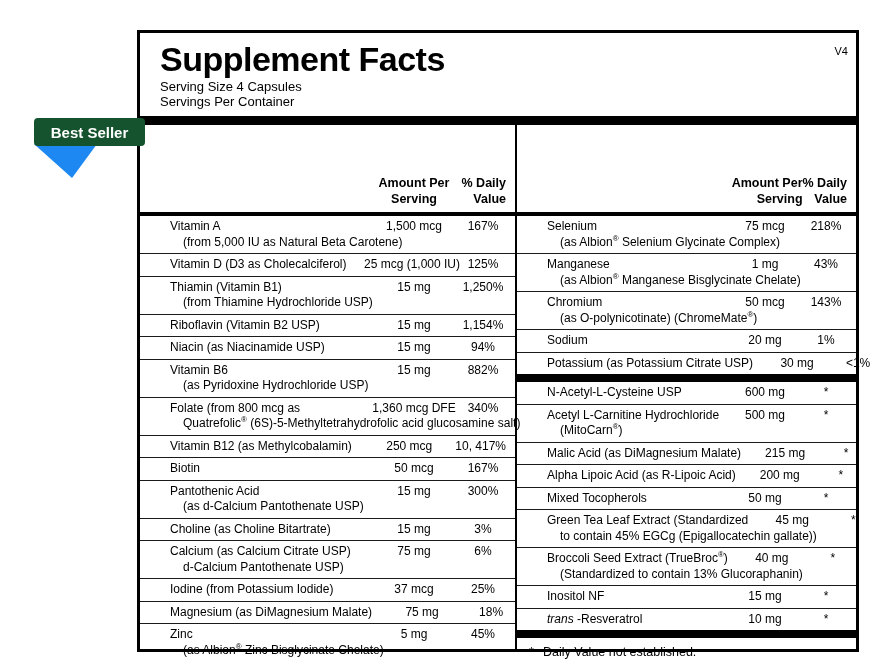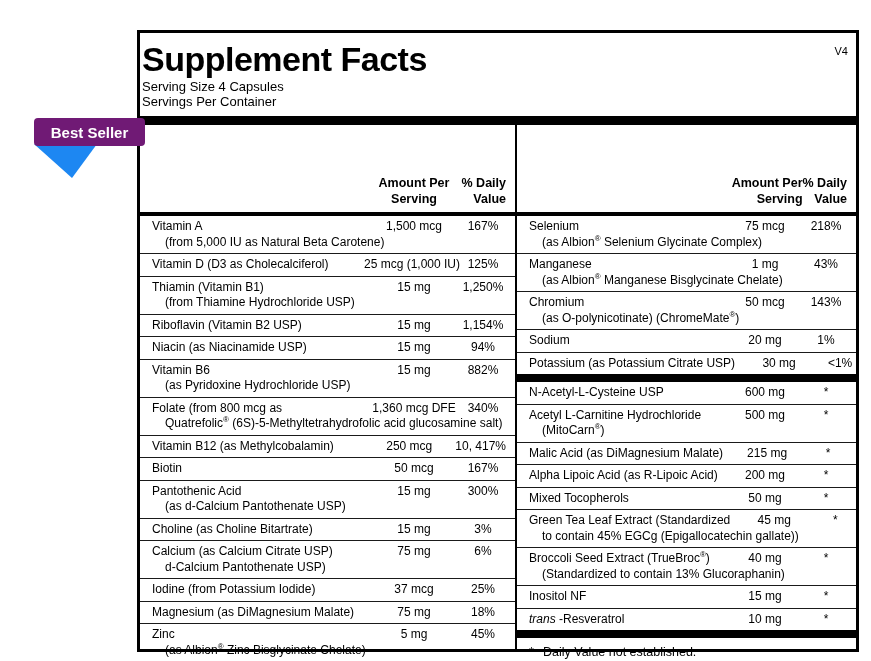--- a/index.html
+++ b/index.html
@@ -14,61 +14,61 @@
     display:flex;align-items:center;justify-content:center;border-radius:4px;z-index:3;
   }
   .badge-tail{position:absolute;left:34px;top:144px;z-index:2;}
   
   .label-box{
     position:absolute;left:137px;top:30px;width:722px;height:622px;
     border:3px solid #000;box-sizing:border-box;background:#fff;
     display:flex;flex-direction:column;z-index:1;
   }
   .version{position:absolute;top:12px;right:8px;font-size:11px;}
-  .head{padding:6px 12px 4px 2px;}
+  .head{padding:6px 12px 4px 20px;}
   .title{margin:0;font-size:34px;line-height:40px;font-weight:bold;letter-spacing:-0.5px;}
   .serving{font-size:13px;line-height:15px;}
   .thick-bar{height:9px;background:#000;flex:none;}
   .top-bar{margin-top:3px;}
   .columns{flex:1;display:flex;min-height:0;}
   .panel{display:flex;flex-direction:column;min-width:0;}
   .panel.left{width:377px;flex:none;border-right:2px solid #000;box-sizing:border-box;}
   .panel.right{flex:1;}
   .panel-header{
     display:flex;align-items:flex-end;border-bottom:4px solid #000;
     font-weight:bold;font-size:12.5px;line-height:15.5px;
     padding:7px 9px 5px 14px;flex:none;margin-top:44px;
   }
   .ph-fill{flex:1;}
   .ph-amt{min-width:92px;text-align:center;display:flex;flex-direction:column;}
   .ph-dv{min-width:46px;text-align:right;display:flex;flex-direction:column;}
   .panel.right .ph-amt{min-width:80px;text-align:right;}
   .panel.right .ph-dv{min-width:42px;}
   .rows{flex:none;}
   .panel.left .rows{border-bottom:1px solid #1a1a1a;}
-  .row{border-top:1px solid #1a1a1a;padding:3px 9px 3px 12px;font-size:12px;line-height:15.5px;}
+  .row{border-top:1px solid #1a1a1a;padding:3px 9px 3px 30px;font-size:12px;line-height:15.5px;}
   .rows .row:first-child{border-top:none;}
   .line1{display:flex;align-items:baseline;}
   .cell-name{flex:1;padding-right:4px;white-space:nowrap;}
   .cell-amt{min-width:92px;text-align:center;white-space:nowrap;flex:none;}
   .cell-dv{min-width:46px;text-align:center;white-space:nowrap;flex:none;}
   .panel.right .cell-amt{min-width:80px;}
   .panel.right .cell-dv{min-width:42px;}
   .sub{padding-left:13px;white-space:nowrap;}
   .section-bar{height:8px;background:#000;flex:none;}
   .flex-spacer{flex:1;}
   .footnote{padding:7px 9px 4px 12px;font-size:12.5px;flex:none;}
   .fn-ast{display:inline-block;width:14px;}
   sup.reg{font-size:8px;line-height:0;vertical-align:super;}
   i{font-style:italic;}
 </style>
 </head>
 <body>
 
-<div class="badge" style="background: #701a75;">
+<div class="badge" style="background: #14532d;">
   <span>Best Seller</span>
 </div>
 <svg class="badge-tail" width="63" height="34" viewBox="0 0 63 34">
   <polygon id="tail-poly" points="0,0 63,0 38,34" fill="#1d87f2"></polygon>
 </svg>
 
 <div class="label-box">
   <div class="version">V4</div>
   <div class="head">
     <h1 class="title">Supplement Facts</h1>

